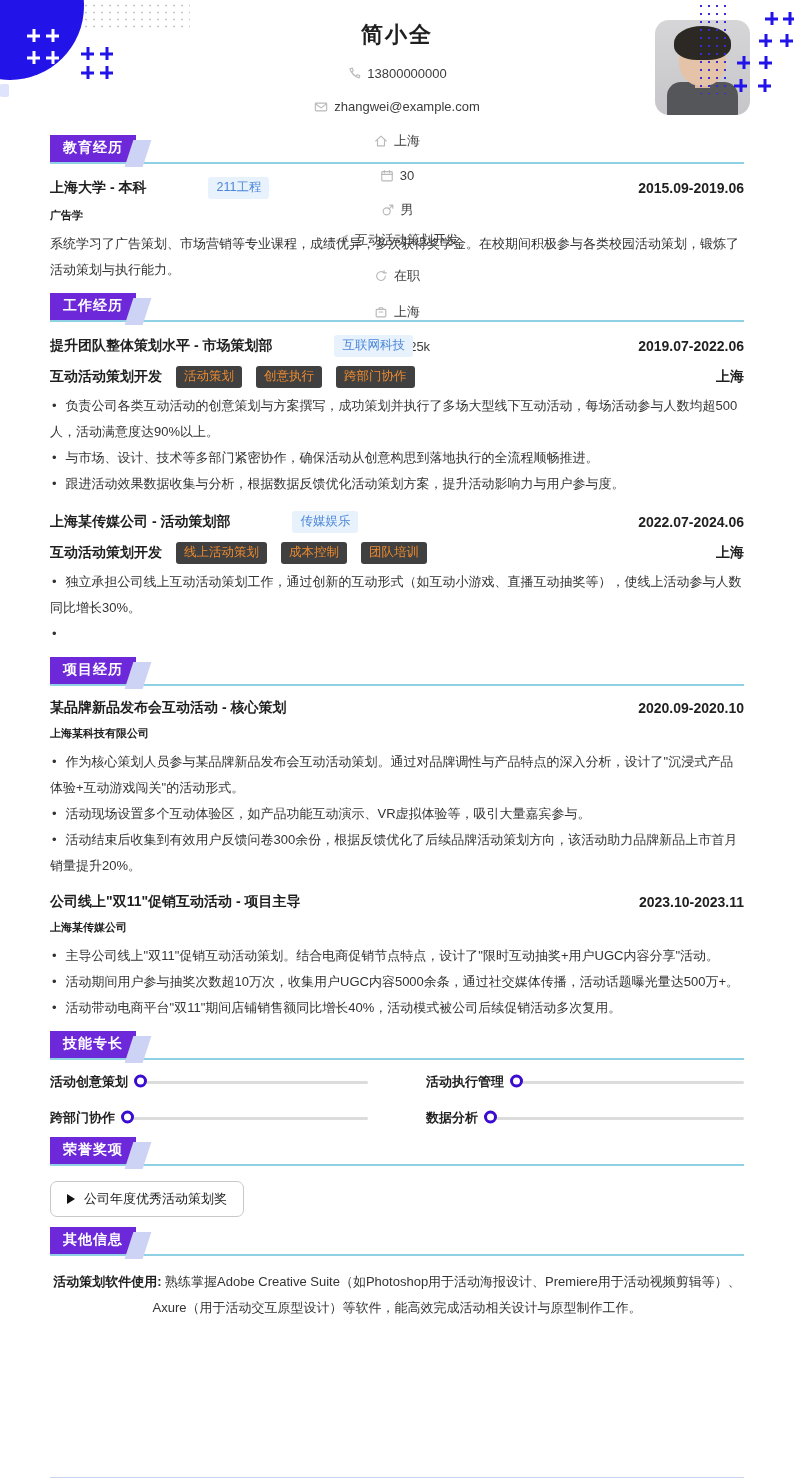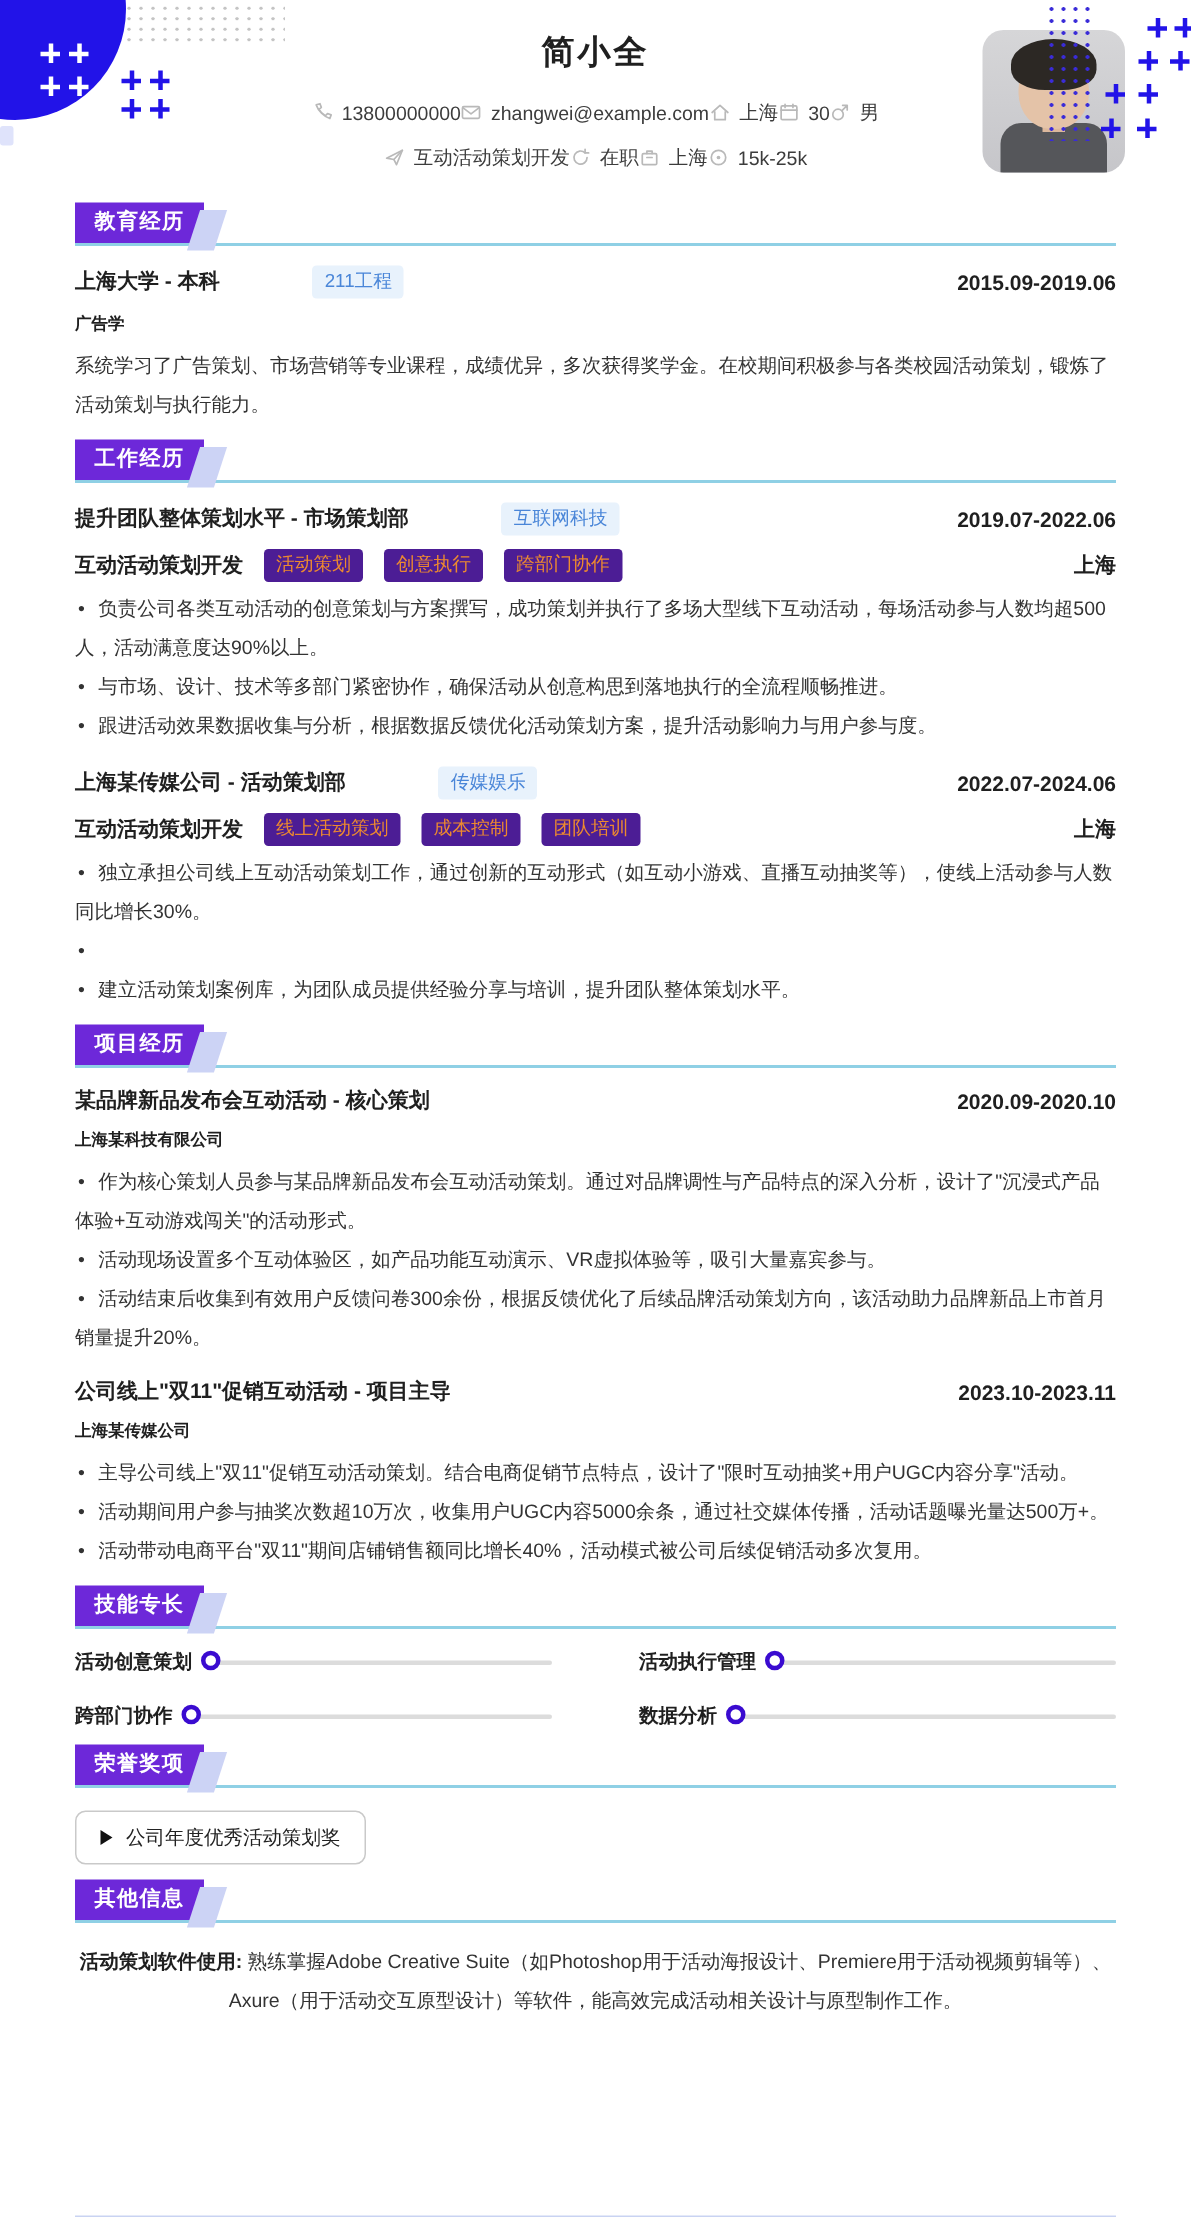--- a/index.html
+++ b/index.html
@@ -7,21 +7,21 @@
   body {
     width:794px; height:1479px; position:relative; overflow:hidden;
     font-family:"Liberation Sans","DejaVu Sans",sans-serif;
     color:#333;
   }
   .content { padding:0 50px; position:relative; }
 
   
   .header { position:relative; height:125px; }
   .name { text-align:center; padding-top:20px; font-size:22px; font-weight:bold; color:#1f1f1f; letter-spacing:2px; }
-  .contact-row { display:flex; justify-content:center; align-items:center; font-size:13px; color:#3c3c3c; }
+  .contact-row { display:flex; justify-content:center; align-items:center; gap:18px; font-size:13px; color:#3c3c3c;flex-direction:column; }
   .contact-row.r1 { margin-top:16px; }
   .contact-row.r2 { margin-top:12px; }
   .contact-item { display:flex; align-items:center; gap:6px; }
   .contact-item svg { display:block; }
 
   
   .deco { position:absolute; }
   .deco-circle { left:-64px; top:-68px; width:148px; height:148px; border-radius:50%; background:#2213e8; z-index:2; }
   .dotgrid-gray { left:58px; top:2px; width:132px; height:28px; z-index:1;
     background-image:radial-gradient(#c4c4c4 1px, transparent 1.3px); background-size:8px 7px; }
@@ -50,21 +50,21 @@
     background:#ccd3f5; transform:skewX(-18deg); z-index:-1; }
 
   .row { display:flex; align-items:center; }
   .row .grow { flex:1; }
   .titleline { margin-bottom:9px;gap:48px; }
   .bold-title { font-size:14px; font-weight:bold; color:#1f1f1f; }
   .date { font-size:14px; font-weight:bold; color:#1f1f1f; }
   .loc { font-size:14px; font-weight:bold; color:#1f1f1f; }
 
   .tag-blue { margin-left:14px; background:#e8f2fc; color:#4a86d8; font-size:12.5px; padding:2px 8px 3px; border-radius:3px; }
-  .tag-orange { margin-left:14px; background:#4c1d95; color:#ed8a2f; font-size:12.5px; padding:2px 8px 3px; border-radius:3px; }
+  .tag-orange { margin-left:14px; background:#404040; color:#ed8a2f; font-size:12.5px; padding:2px 8px 3px; border-radius:3px; }
 
   .subline { font-size:11px; font-weight:bold; color:#1f1f1f; margin:2px 0 8px; }
   .para { font-size:13px; color:#333; line-height:26px; }
   .bullet { font-size:13px; color:#333; line-height:26px; }
   .bullet .dot::before { content:"•"; color:#333; margin-right:9px; margin-left:2px; }
   .job { margin-bottom:14px; }
   .posline { margin-bottom:5px; }
 
   
   .skills-grid { display:grid; grid-template-columns:1fr 1fr; column-gap:58px; row-gap:18px; margin-top:6px; }
@@ -243,21 +243,20 @@
       <div class="row posline">
         <span class="bold-title">互动活动策划开发</span>
         <span class="tag-orange">线上活动策划</span>
         <span class="tag-orange">成本控制</span>
         <span class="tag-orange">团队培训</span>
         <span class="grow"></span>
         <span class="loc">上海</span>
       </div>
       <p class="bullet"><span class="dot"></span><span>独立承担公司线上互动活动策划工作，通过创新的互动形式（如互动小游戏、直播互动抽奖等），使线上活动参与人数同比增长30%。</span></p>
       <p class="bullet"><span class="dot"></span></p>
-      <p class="bullet"><span class="dot"></span><span>建立活动策划案例库，为团队成员提供经验分享与培训，提升团队整体策划水平。</span></p>
     </div>
   </div>
 
   <div class="section">
     <div class="sec-head">
       <span class="sec-badge">项目经历</span>
     </div>
 
     <div class="job">
       <div class="row titleline">

